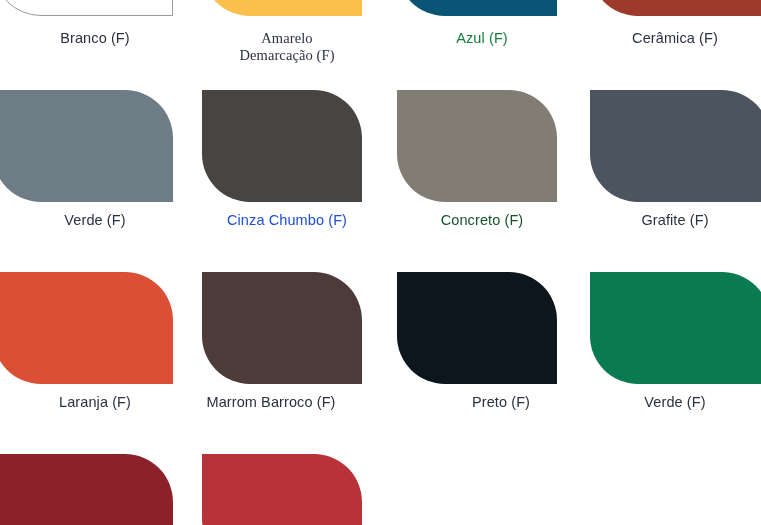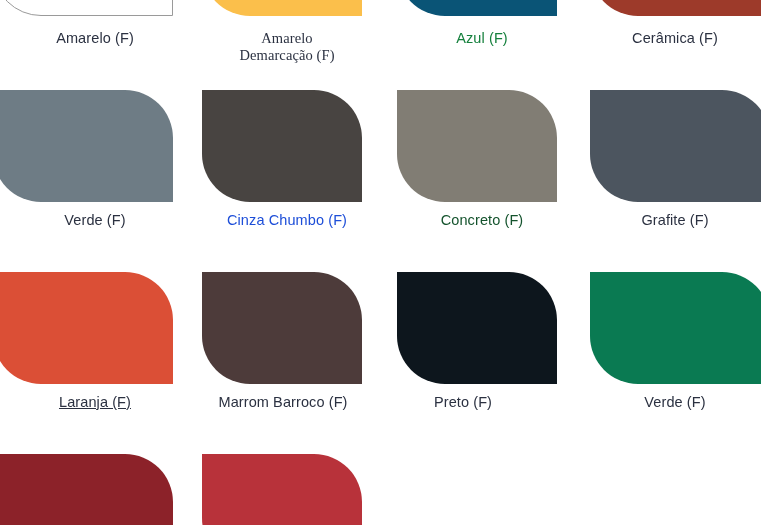--- a/index.html
+++ b/index.html
@@ -38,21 +38,21 @@
     white-space:pre-line;
     font-family:"Liberation Sans","DejaVu Sans",sans-serif;
   }
 </style>
 </head>
 <body>
 
 <div id="swatch-grid" style="background: rgb(255, 255, 255);">
     <div class="swatch-cell" style="left: 0px; top: 0px;">
       <div class="swatch-chip outlined" style="left: -7px; top: -108px; width: 180px; height: 124px; background: rgb(255, 255, 255); border-color: rgb(154, 154, 154);"></div>
-      <div class="swatch-label" style="left: 0px; top: 30px; width: 190px; color: rgb(43, 49, 65);">Amarelo (F)</div>
+      <div class="swatch-label" style="left: 0px; top: 30px; width: 190px; color: rgb(43, 49, 65);">Branco (F)</div>
     </div>
     <div class="swatch-cell" style="left: 0px; top: 0px;">
       <div class="swatch-chip" style="left: 202px; top: -108px; width: 160px; height: 124px; background: rgb(251, 191, 75);"></div>
       <div class="swatch-label" style="left: 192px; top: 30px; width: 190px; color: rgb(43, 49, 65); font-family: Liberation Serif, serif;">Amarelo
 Demarcação (F)</div>
     </div>
     <div class="swatch-cell" style="left: 0px; top: 0px;">
       <div class="swatch-chip" style="left: 397px; top: -108px; width: 160px; height: 124px; background: rgb(10, 84, 118);"></div>
       <div class="swatch-label" style="left: 387px; top: 30px; width: 190px; color: #15803d;">Azul (F)</div>
     </div>
@@ -71,29 +71,29 @@
     <div class="swatch-cell" style="left: 0px; top: 0px;">
       <div class="swatch-chip" style="left: 397px; top: 90px; width: 160px; height: 112px; background: rgb(129, 125, 116);"></div>
       <div class="swatch-label" style="left: 387px; top: 212px; width: 190px; color: #14532d;">Concreto (F)</div>
     </div>
     <div class="swatch-cell" style="left: 0px; top: 0px;">
       <div class="swatch-chip" style="left: 590px; top: 90px; width: 180px; height: 112px; background: rgb(76, 85, 95);"></div>
       <div class="swatch-label" style="left: 580px; top: 212px; width: 190px; color: rgb(43, 49, 65);">Grafite (F)</div>
     </div>
     <div class="swatch-cell" style="left: 0px; top: 0px;">
       <div class="swatch-chip" style="left: -7px; top: 272px; width: 180px; height: 112px; background: rgb(219, 79, 54);"></div>
-      <div class="swatch-label" style="left: 0px; top: 394px; width: 190px; color: rgb(43, 49, 65); text-decoration: underline;">Laranja (F)</div>
+      <div class="swatch-label" style="left: 0px; top: 394px; width: 190px; color: rgb(43, 49, 65);">Laranja (F)</div>
     </div>
     <div class="swatch-cell" style="left: 0px; top: 0px;">
       <div class="swatch-chip" style="left: 202px; top: 272px; width: 160px; height: 112px; background: rgb(77, 59, 58);"></div>
-      <div class="swatch-label" style="left: 188px; top: 394px; width: 190px; color: rgb(43, 49, 65);">Marrom Barroco (F)</div>
+      <div class="swatch-label" style="left: 176px; top: 394px; width: 190px; color: rgb(43, 49, 65);">Marrom Barroco (F)</div>
     </div>
     <div class="swatch-cell" style="left: 0px; top: 0px;">
       <div class="swatch-chip" style="left: 397px; top: 272px; width: 160px; height: 112px; background: rgb(13, 22, 29);"></div>
-      <div class="swatch-label" style="left: 368px; top: 394px; width: 190px; color: rgb(43, 49, 65);">Preto (F)</div>
+      <div class="swatch-label" style="left: 406px; top: 394px; width: 190px; color: rgb(43, 49, 65);">Preto (F)</div>
     </div>
     <div class="swatch-cell" style="left: 0px; top: 0px;">
       <div class="swatch-chip" style="left: 590px; top: 272px; width: 180px; height: 112px; background: rgb(10, 122, 82);"></div>
       <div class="swatch-label" style="left: 580px; top: 394px; width: 190px; color: rgb(43, 49, 65);">Verde (F)</div>
     </div>
     <div class="swatch-cell" style="left: 0px; top: 0px;">
       <div class="swatch-chip" style="left: -7px; top: 454px; width: 180px; height: 112px; background: rgb(140, 34, 41);"></div>
       <div class="swatch-label" style="left: 0px; top: 576px; width: 190px; color: rgb(43, 49, 65);"></div>
     </div>
     <div class="swatch-cell" style="left: 0px; top: 0px;">

